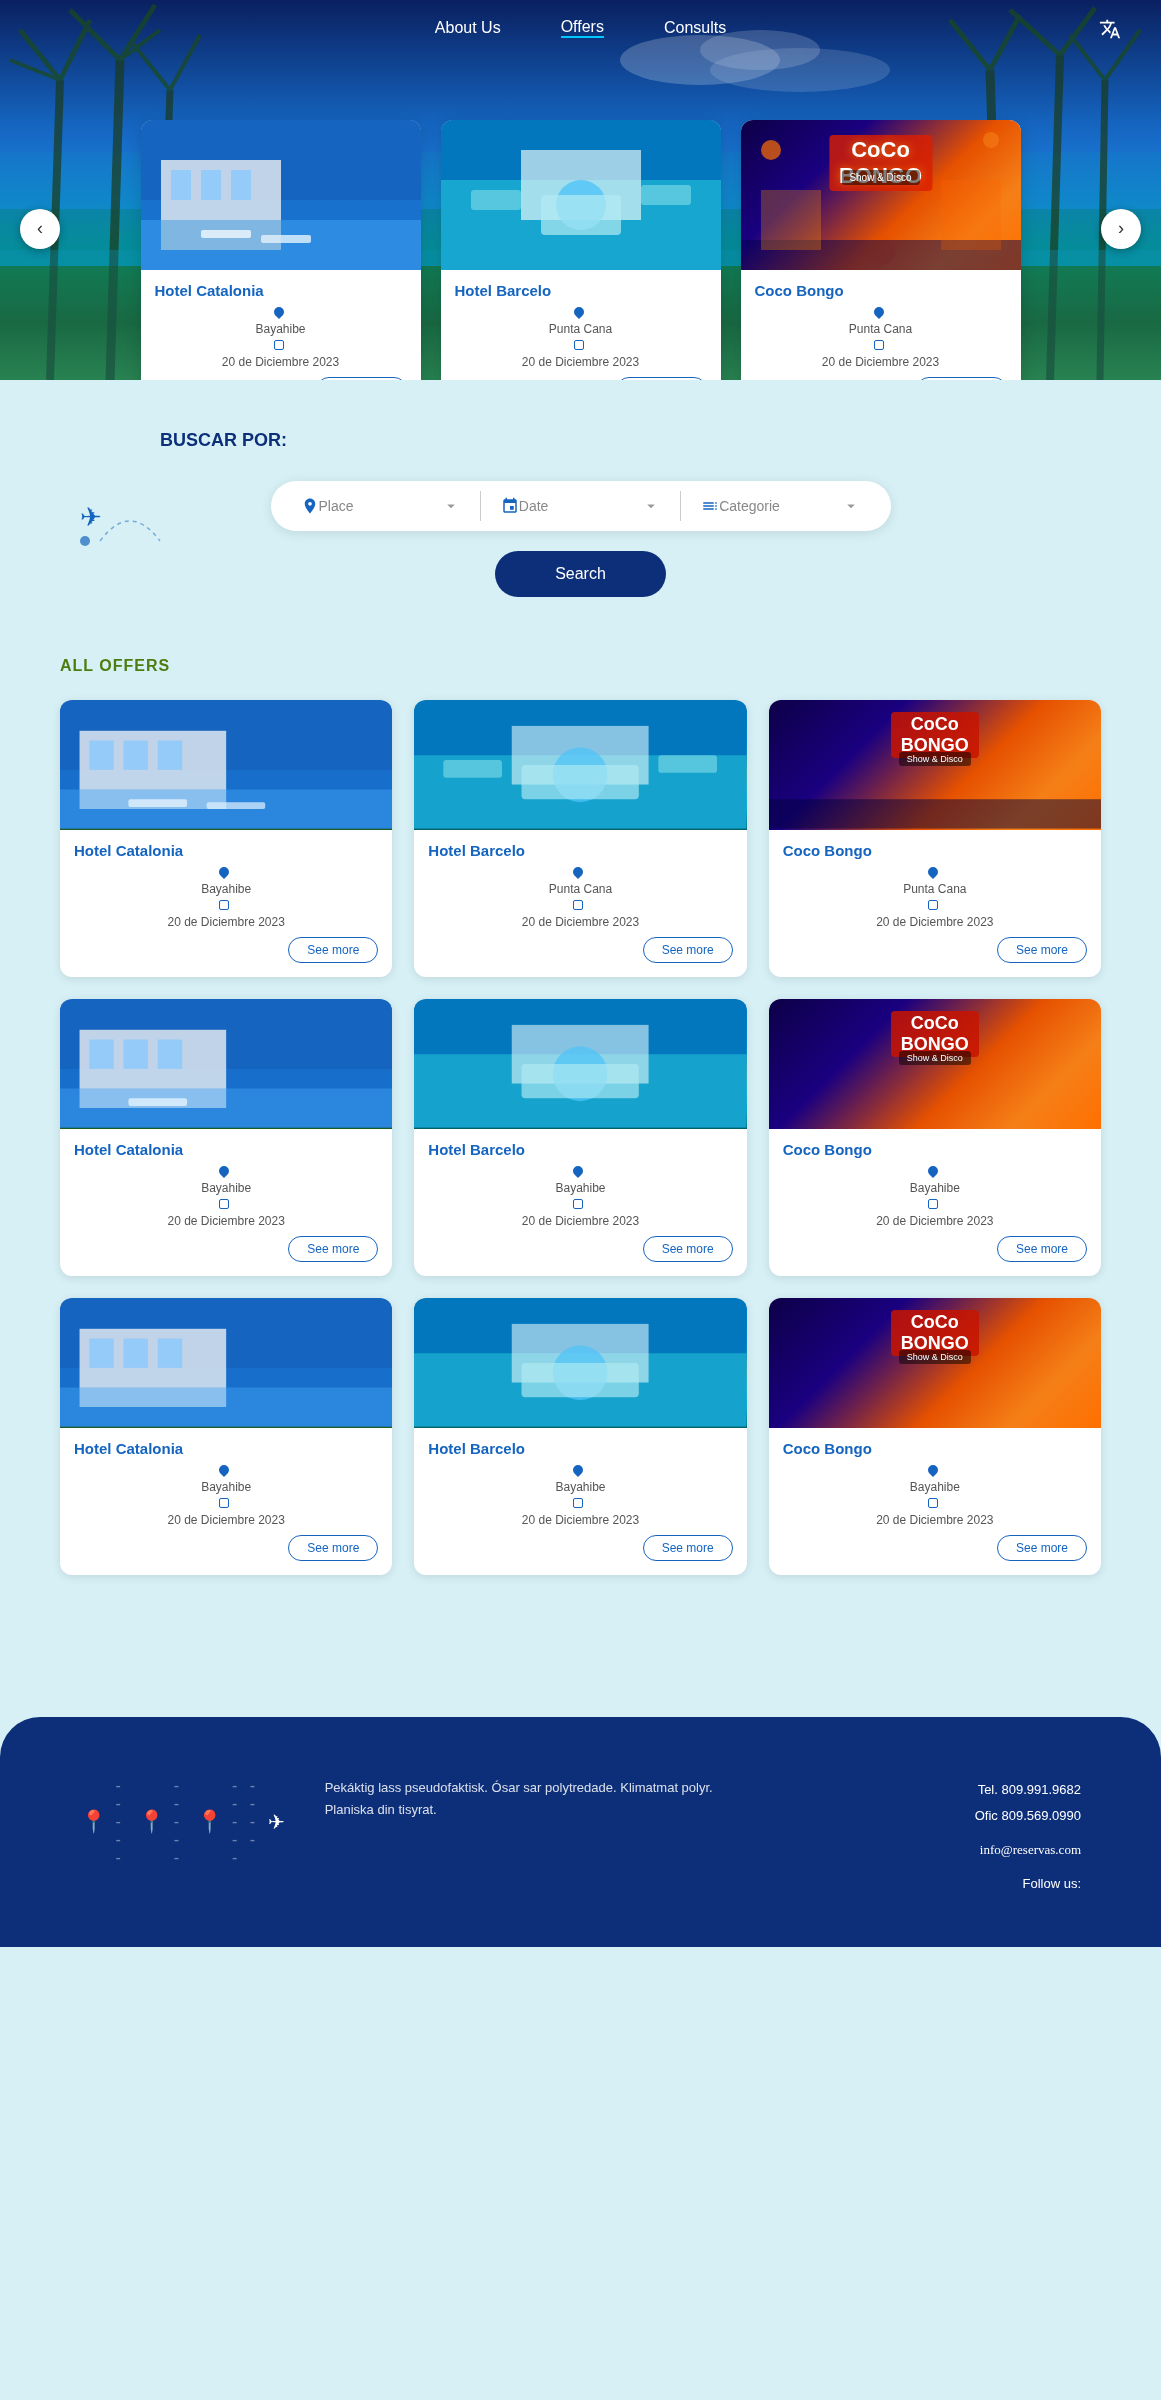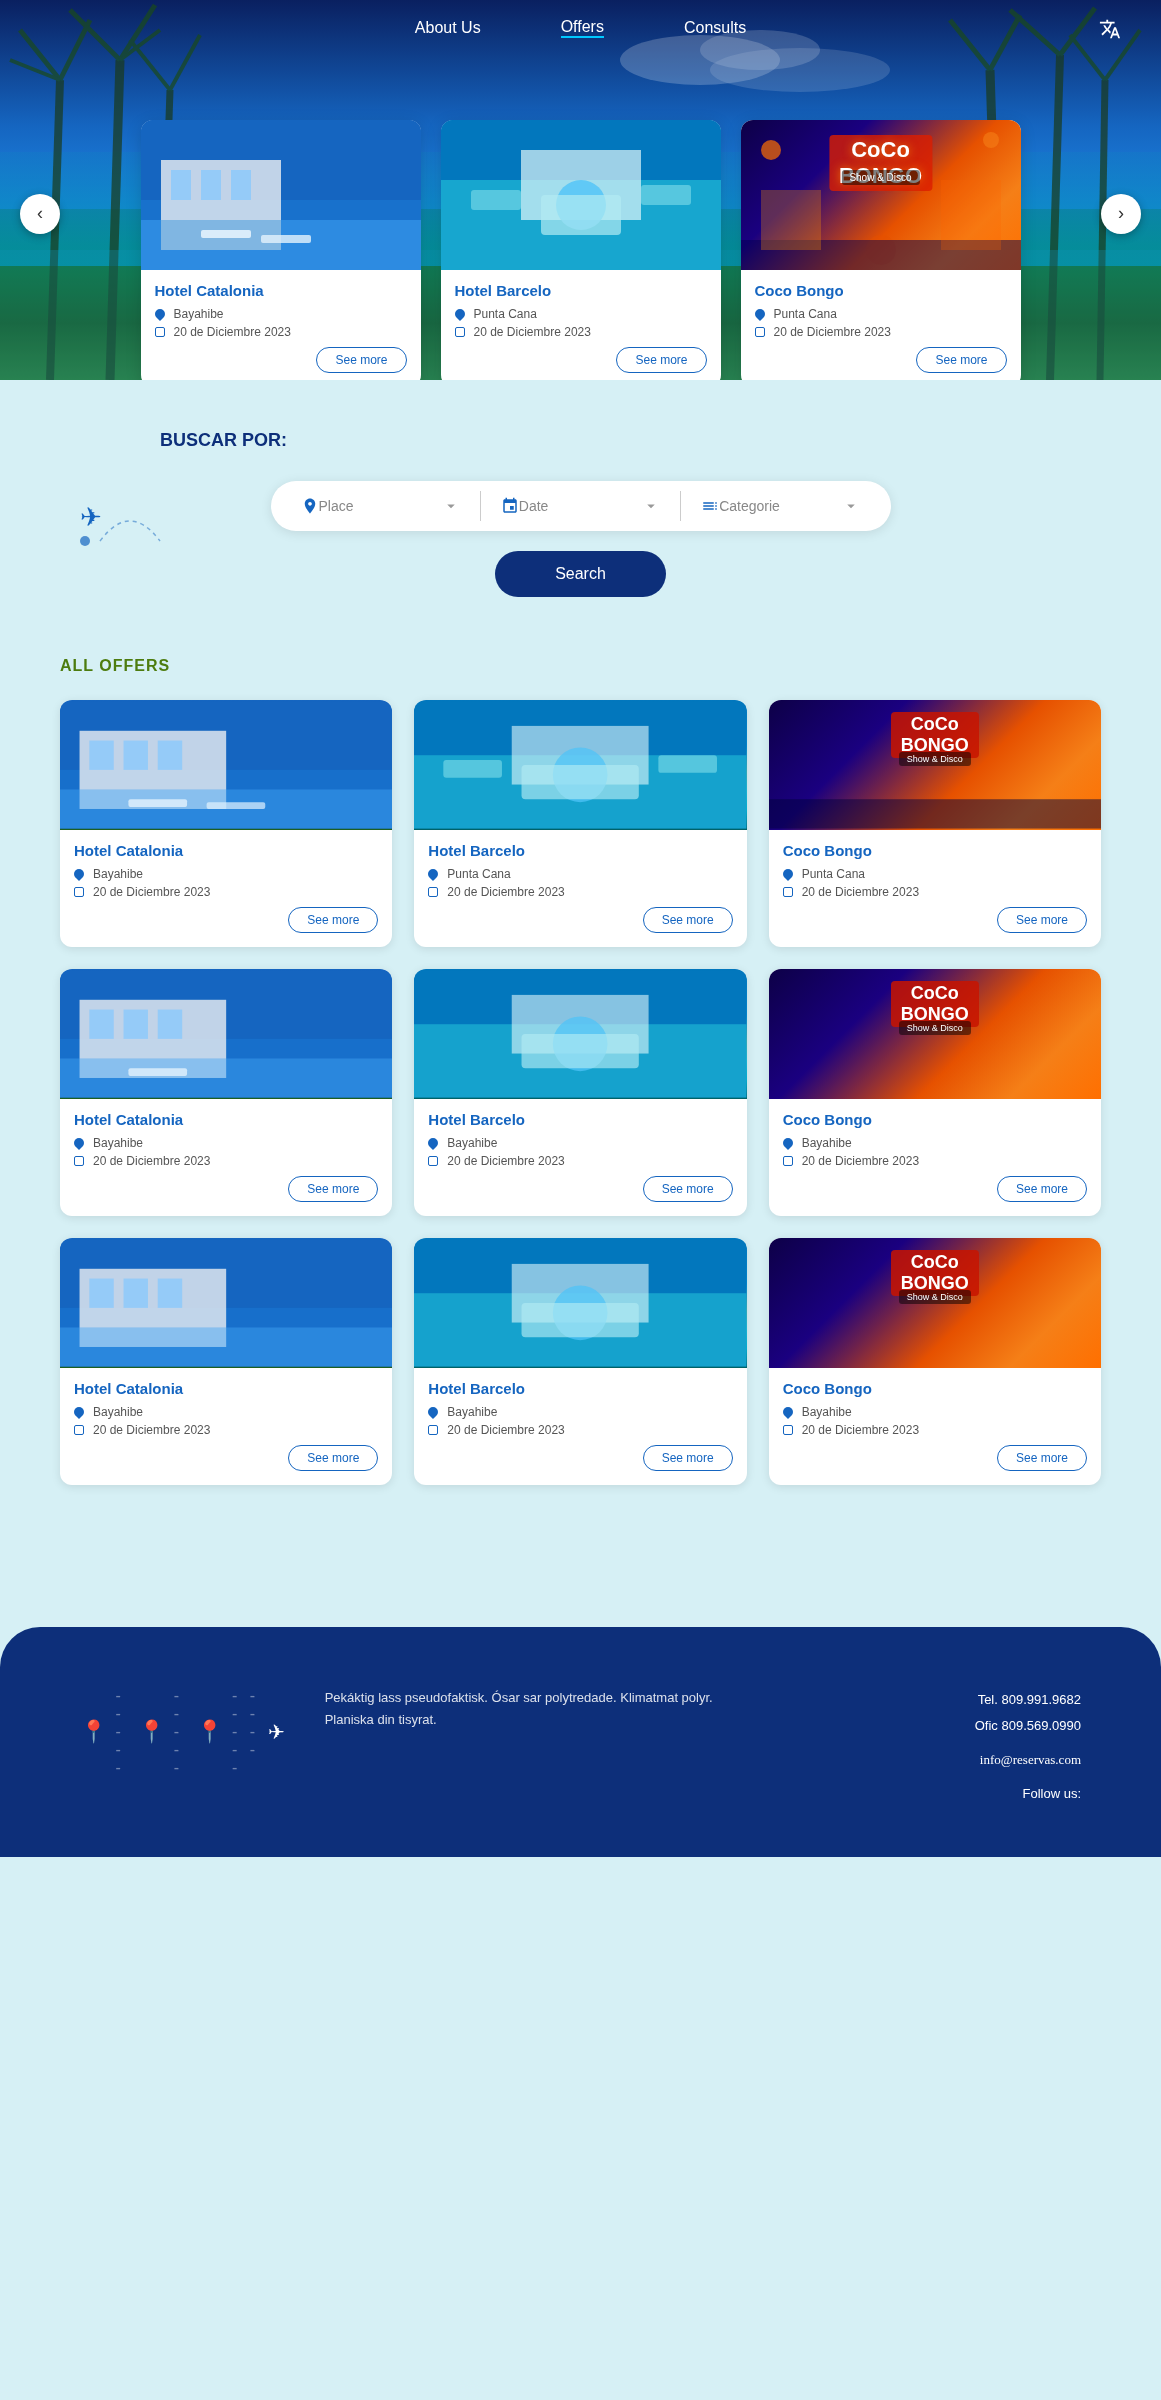--- a/index.html
+++ b/index.html
@@ -2,21 +2,21 @@
 <html><head>
   <meta charset="utf-8">
   <style>
     * { box-sizing: border-box; margin: 0; padding: 0; }
     body { font-family: Arial, sans-serif; background: #d6f0f5; width: 1161px; }
 
     
     .nav {
       position: absolute; top: 0; left: 0; width: 100%;
       display: flex; justify-content: center; align-items: center;
-      padding: 18px 0; gap: 80px; z-index: 10;
+      padding: 18px 0; gap: 60px; z-index: 10;
     }
     .nav a {
       color: white; text-decoration: none; font-size: 16px; font-weight: 500;
     }
     .nav a.active { border-bottom: 2px solid #00c8ff; color: white; }
     .nav-translate { position: absolute; right: 40px; top: 18px; color: white; font-size: 20px; cursor: pointer; }
 
     
     .carousel-section {
       position: relative; z-index: 5; padding: 120px 40px 40px;
@@ -36,21 +36,21 @@
 
     .offer-card {
       background: white; border-radius: 12px; overflow: hidden;
       width: 280px; box-shadow: 0 4px 16px rgba(0,0,0,0.15);
       flex-shrink: 0;
     }
     .card-body { padding: 12px 14px 14px; }
     .card-title {
       font-size: 15px; font-weight: bold; color: #1565c0; margin-bottom: 8px;
     }
-    .card-meta { display: flex; align-items: center; gap: 5px; font-size: 12px; color: #555; margin-bottom: 4px; }
+    .card-meta { display: flex; align-items: center; gap: 5px; font-size: 12px; color: #555; margin-bottom: 4px; flex-direction: column; }
     .card-footer { display: flex; justify-content: flex-end; margin-top: 8px; }
     .see-more-btn {
       border: 1.5px solid #1565c0; background: white; color: #1565c0;
       border-radius: 20px; padding: 5px 18px; font-size: 12px; cursor: pointer;
     }
 
     
     .search-section {
       background: #d6f0f5; padding: 50px 40px 40px; position: relative;
     }

